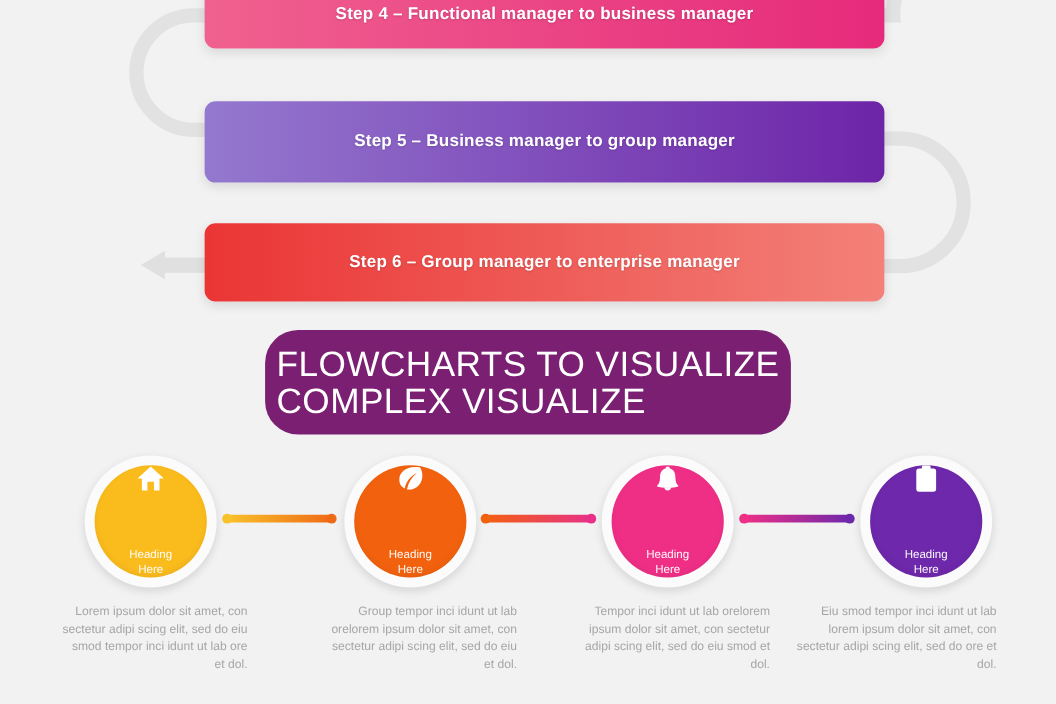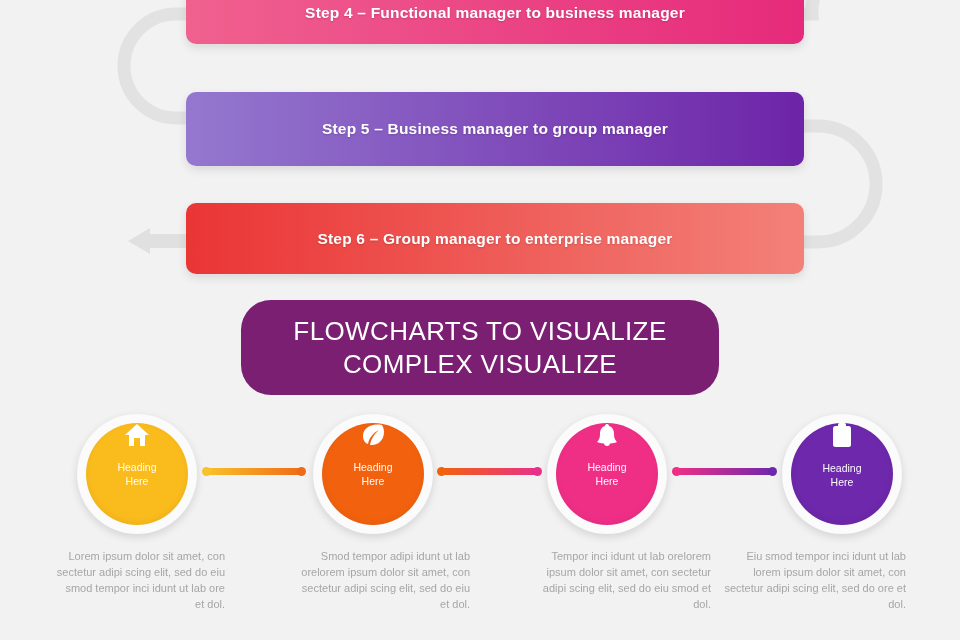--- a/index.html
+++ b/index.html
@@ -49,23 +49,23 @@
     position:absolute;
     left:241px; top:300px;
     width:478px; height:95px;
     background:#7a1f72;
     border-radius:30px;
     display:flex; align-items:center; justify-content:center;
     z-index:4;
   }
   .title-banner .title-text {
     color:#ffffff;
-    font-size:26px;
+    font-size:32px;
     line-height:33px;
-    text-align:center;
+    text-align:left;
     letter-spacing:0.4px;
   }
 
   
   .circles { position:absolute; left:0; top:405px; width:960px; height:145px; z-index:3; }
   .node { position:absolute; width:130px; height:130px; top:4px; }
   .node .back-shape {
     position:absolute; left:13px; top:13px;
     width:104px; height:104px;
     border-radius:34px;
@@ -76,21 +76,21 @@
     width:120px; height:120px;
     border-radius:50%;
     background:#fbfbfb;
     box-shadow:0 3px 9px rgba(0,0,0,0.13);
   }
   .node .disc {
     position:absolute; left:14px; top:14px;
     width:102px; height:102px;
     border-radius:50%;
     display:flex; flex-direction:column;
-    align-items:center; justify-content:flex-start;
+    align-items:center; justify-content:space-between;
     box-shadow:inset 0 -2px 6px rgba(0,0,0,0.06);
   }
   .node .disc .glyph { margin-bottom:9px; display:block; }
   .node .disc .heading {
     color:#ffffff; font-size:10.5px; line-height:14px;
     text-align:center; opacity:0.97;
   }
 
   #node1 { left:72px; }  #node2 { left:308px; }
   #node3 { left:542px; } #node4 { left:777px; }
@@ -117,21 +117,21 @@
   .captions { position:absolute; left:0; top:548px; width:960px; z-index:3; }
   .caption {
     position:absolute;
     color:#a6a6a6;
     font-size:11px;
     line-height:16px;
     text-align:right;
   }
   #cap1 { left:55px; width:170px; }
   #cap2 { left:290px; width:180px; }
-  #cap3 { left:525px; width:186px; }
+  #cap3 { left:514px; width:186px; }
   #cap4 { left:724px; width:182px; }
 </style>
 </head>
 <body>
 
 <div class="stage">
 
   <svg class="curves" viewBox="0 0 960 300" xmlns="http://www.w3.org/2000/svg">
 
     <path d="M 196 14 L 176 14 A 52 52 0 0 0 176 118 L 196 118" fill="none" stroke="#e2e2e2" stroke-width="13" stroke-linecap="round"></path>
@@ -233,18 +233,18 @@
         <div class="heading">
           <span>Heading</span><br>
           <span>Here</span>
         </div>
       </div>
     </div>
   </div>
 
   <div class="captions">
     <div class="caption" id="cap1">Lorem ipsum dolor  sit amet, con sectetur adipi scing elit, sed do eiu smod tempor inci idunt ut lab ore et dol.</div>
-    <div class="caption" id="cap2">Smod tempor adipi idunt ut lab orelorem ipsum dolor  sit amet, con sectetur adipi scing elit, sed do eiu et dol.</div>
+    <div class="caption" id="cap2">Group tempor inci idunt ut lab orelorem ipsum dolor  sit amet, con sectetur adipi scing elit, sed do eiu et dol.</div>
     <div class="caption" id="cap3">Tempor  inci idunt ut lab orelorem ipsum dolor  sit amet, con sectetur adipi scing elit, sed do eiu smod et dol.</div>
     <div class="caption" id="cap4">Eiu smod tempor  inci idunt ut lab lorem ipsum dolor  sit amet, con sectetur adipi scing elit, sed do ore et dol.</div>
   </div>
 
 </div>
 
 </body></html>

